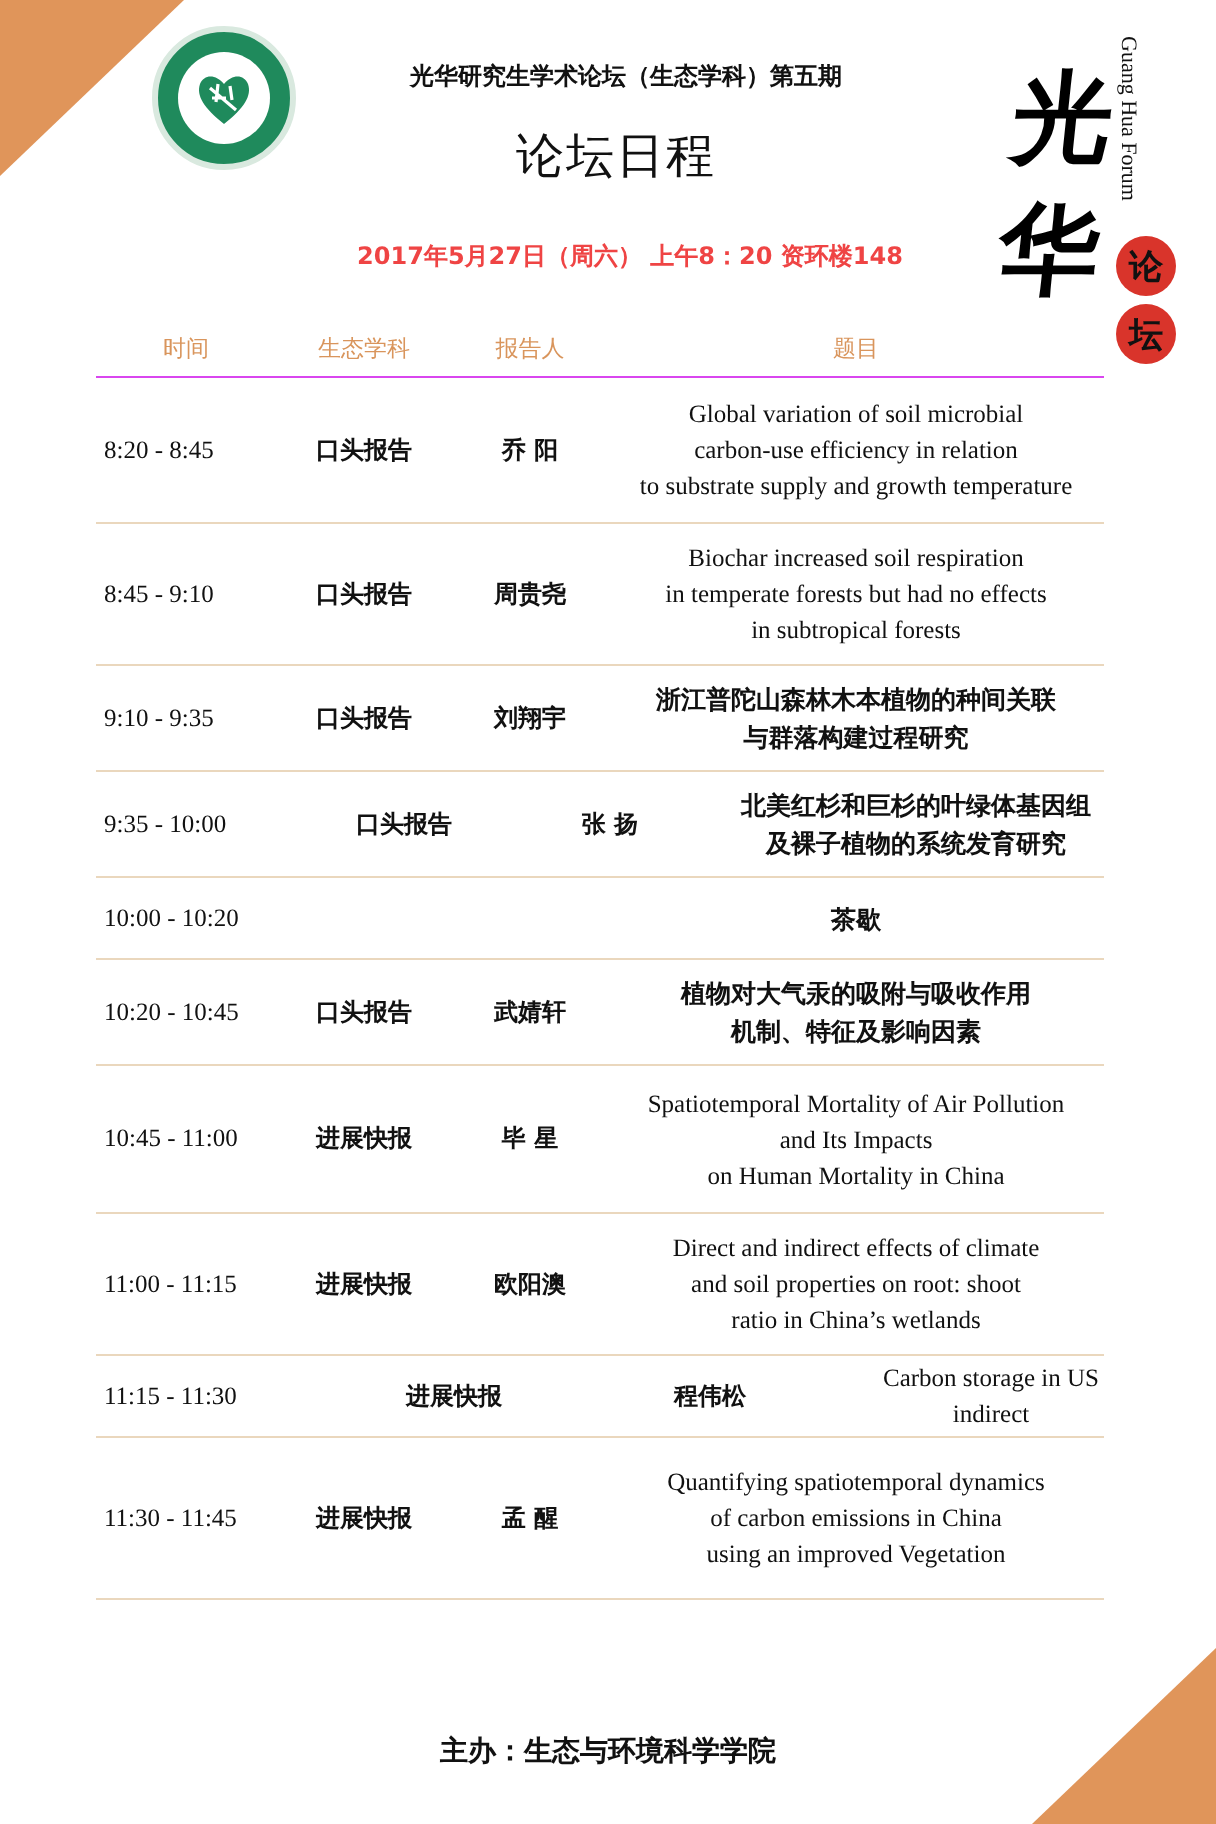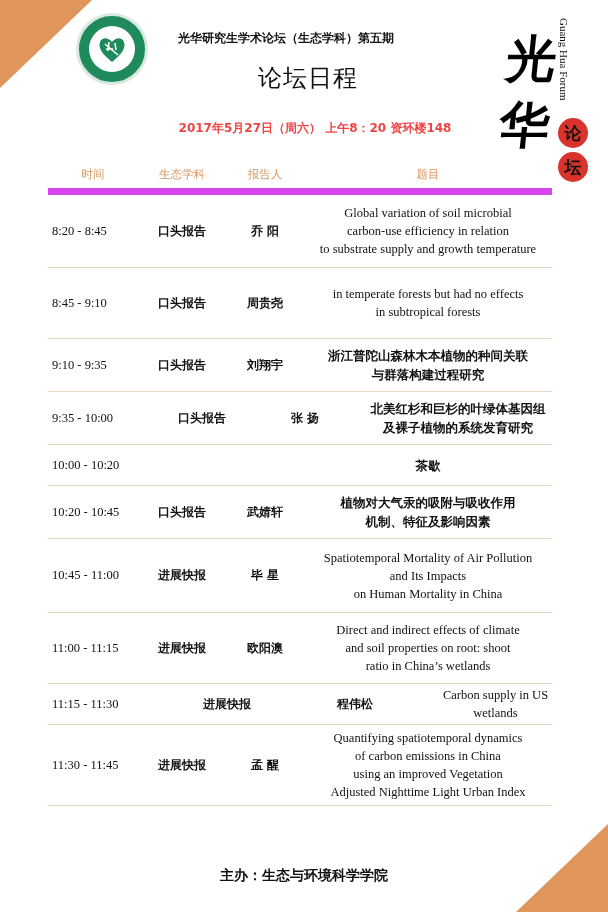--- a/index.html
+++ b/index.html
@@ -21,21 +21,21 @@
       border-radius: 50%; background: #1f8a5c; box-sizing: border-box;
       border: 3px solid #d9e9df;
       display: flex; align-items: center; justify-content: center;
     }
     .logo-inner {
       width: 46px; height: 46px; border-radius: 50%; background: #fff;
       display: flex; align-items: center; justify-content: center;
     }
     .logo-inner svg { width: 32px; height: 32px; }
     .subtitle {
-      position: absolute; left: 178px; top: 30px; width: 260px; text-align: left;
+      position: absolute; left: 161px; top: 30px; width: 260px; text-align: right;
       font-family: "DejaVu Serif", serif; font-weight: bold; font-size: 12px; color: #111;
     }
     .title {
       position: absolute; left: 178px; top: 62px; width: 260px; text-align: center;
       font-size: 24px; color: #111; letter-spacing: 1px;
     }
     .dateline {
       position: absolute; left: 100px; top: 120px; width: 430px; text-align: center;
       font-weight: bold; font-size: 12px; color: #ef4444;
     }
@@ -54,21 +54,21 @@
     .seal {
       position: absolute; left: 58px; width: 30px; height: 30px; border-radius: 50%;
       background: #d9342b; color: #111; font-weight: bold; font-size: 17px;
       display: flex; align-items: center; justify-content: center;
     }
     .seal.s1 { top: 100px; }
     .seal.s2 { top: 134px; }
     .table { position: absolute; left: 48px; top: 160px; width: 504px; }
     .thead {
       display: flex; height: 28px; align-items: center;
-      border-bottom: 7px solid #d946ef;
+      border-bottom: 1px solid #d946ef;
       font-size: 11.5px; color: #d9955c;
     }
     .row {
       display: flex; align-items: center; border-bottom: 1px solid #ead7bd;
       font-size: 12px;
     }
     .row.last { border-bottom: none; }
     .c-time { width: 90px; font-family: "Liberation Serif", serif; font-size: 12.5px; padding-left: 4px; box-sizing: border-box; }
     .c-type { width: 88px; text-align: center; font-weight: bold; }
     .c-spk { width: 78px; text-align: center; font-weight: bold; }
@@ -128,20 +128,21 @@
           <span class="line">Global variation of soil microbial</span>
           <span class="line">carbon-use efficiency in relation</span>
           <span class="line">to substrate supply and growth temperature</span>
         </div>
       </div>
       <div class="row" style="height: 70px;">
         <div class="c-time">8:45 - 9:10</div>
         <div class="c-type">口头报告</div>
         <div class="c-spk">周贵尧</div>
         <div class="c-topic en">
+          <span class="line">Biochar increased soil respiration</span>
           <span class="line">in temperate forests but had no effects</span>
           <span class="line">in subtropical forests</span>
         </div>
       </div>
       <div class="row" style="height: 52px;">
         <div class="c-time">9:10 - 9:35</div>
         <div class="c-type">口头报告</div>
         <div class="c-spk">刘翔宇</div>
         <div class="c-topic zh">
           <span class="line">浙江普陀山森林木本植物的种间关联</span>
@@ -192,30 +193,29 @@
           <span class="line">Direct and indirect effects of climate</span>
           <span class="line">and soil properties on root: shoot</span>
           <span class="line">ratio in China’s wetlands</span>
         </div>
       </div>
       <div class="row" style="height: 40px; gap: 45px;">
         <div class="c-time">11:15 - 11:30</div>
         <div class="c-type">进展快报</div>
         <div class="c-spk">程伟松</div>
         <div class="c-topic en">
-          <span class="line">Carbon supply in US wetlands</span>
+          <span class="line">Carbon storage in US indirect</span>
         </div>
       </div>
       <div class="row" style="height: 80px;">
         <div class="c-time">11:30 - 11:45</div>
         <div class="c-type">进展快报</div>
         <div class="c-spk">孟  醒</div>
         <div class="c-topic en">
           <span class="line">Quantifying spatiotemporal dynamics</span>
           <span class="line">of carbon emissions in China</span>
           <span class="line">using an improved Vegetation</span>
-          <span class="line">Adjusted Nighttime Light Urban Index</span>
         </div>
       </div>
     </div>
 </div>
 
 <div class="footer">主办：生态与环境科学学院</div>
 
 </body></html>

